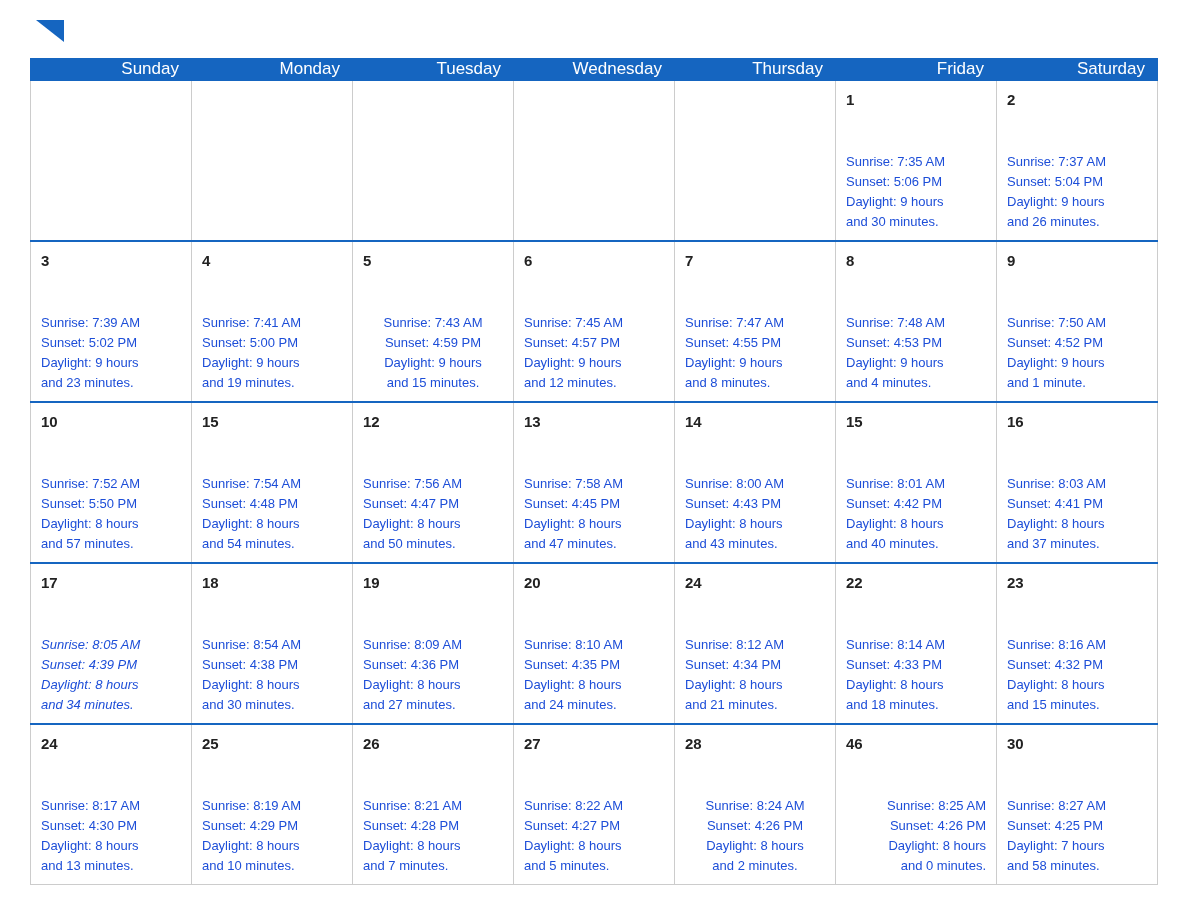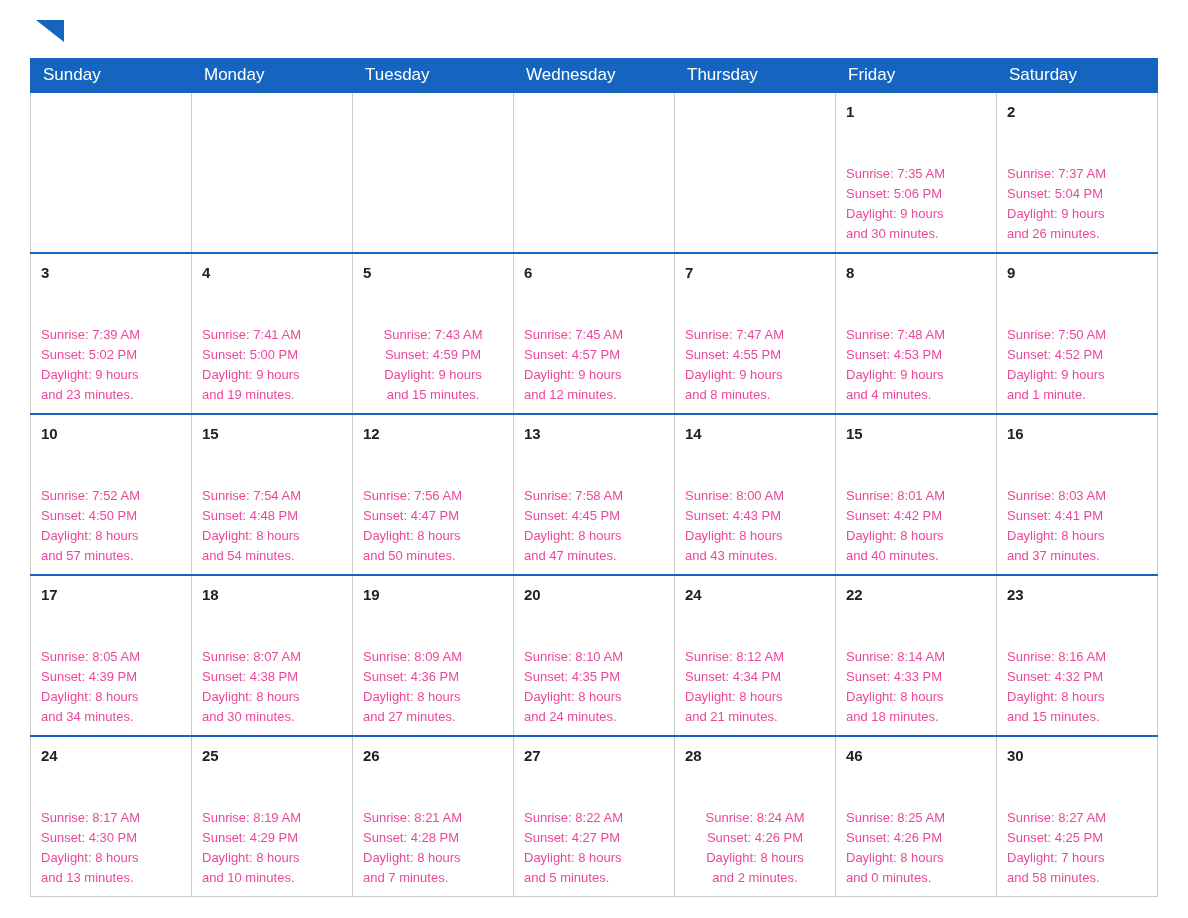--- a/index.html
+++ b/index.html
@@ -41,22 +41,22 @@
     .calendar {
       width: 100%;
       border-collapse: collapse;
       margin-top: 8px;
     }
     .calendar th {
       background-color: #1565c0;
       color: #fff;
       font-size: 17px;
       font-weight: normal;
-      padding: 6px 12px;
-      text-align: left;
+      padding: 0 12px;
+      text-align: right;
       border: 1px solid #1565c0;
     }
     .calendar td {
       vertical-align: top;
       padding: 8px 10px;
       border: 1px solid #ccc;
       width: 14.28%;
       min-height: 110px;
       background: #fff;
       font-size: 13.5px;
@@ -69,21 +69,21 @@
       border-top: 2px solid #1565c0;
     }
     .day-number {
       font-size: 15px;
       font-weight: bold;
       color: #222;
       display: block;
       margin-bottom: 2px;
     }
     .day-info {
-      color: #ec4899;
+      color: #1d4ed8;
       font-size: 13px;
       line-height: 1.55;
       margin-top: 40px;
     }
     .empty-cell {
       background: #f5f5f5;
     }
   </style>
 </head>
 <body>
@@ -189,21 +189,21 @@
             <div class="day-info" style="white-space: pre-line;">Sunrise: 7:50 AM
 Sunset: 4:52 PM
 Daylight: 9 hours
 and 1 minute.</div>
           </td>
         </tr>
         <tr>
           <td>
             <span class="day-number">10</span>
             <div class="day-info" style="white-space: pre-line;">Sunrise: 7:52 AM
-Sunset: 4:50 PM
+Sunset: 5:50 PM
 Daylight: 8 hours
 and 57 minutes.</div>
           </td>
           <td>
             <span class="day-number">15</span>
             <div class="day-info" style="white-space: pre-line;">Sunrise: 7:54 AM
 Sunset: 4:48 PM
 Daylight: 8 hours
 and 54 minutes.</div>
           </td>
@@ -239,28 +239,28 @@
             <span class="day-number">16</span>
             <div class="day-info" style="white-space: pre-line;">Sunrise: 8:03 AM
 Sunset: 4:41 PM
 Daylight: 8 hours
 and 37 minutes.</div>
           </td>
         </tr>
         <tr>
           <td>
             <span class="day-number">17</span>
-            <div class="day-info" style="white-space: pre-line;">Sunrise: 8:05 AM
+            <div class="day-info" style="white-space: pre-line; font-style: italic;">Sunrise: 8:05 AM
 Sunset: 4:39 PM
 Daylight: 8 hours
 and 34 minutes.</div>
           </td>
           <td>
             <span class="day-number">18</span>
-            <div class="day-info" style="white-space: pre-line;">Sunrise: 8:07 AM
+            <div class="day-info" style="white-space: pre-line;">Sunrise: 8:54 AM
 Sunset: 4:38 PM
 Daylight: 8 hours
 and 30 minutes.</div>
           </td>
           <td>
             <span class="day-number">19</span>
             <div class="day-info" style="white-space: pre-line;">Sunrise: 8:09 AM
 Sunset: 4:36 PM
 Daylight: 8 hours
 and 27 minutes.</div>
@@ -325,21 +325,21 @@
           </td>
           <td>
             <span class="day-number">28</span>
             <div class="day-info" style="white-space: pre-line; text-align: center;">Sunrise: 8:24 AM
 Sunset: 4:26 PM
 Daylight: 8 hours
 and 2 minutes.</div>
           </td>
           <td>
             <span class="day-number">46</span>
-            <div class="day-info" style="white-space: pre-line;">Sunrise: 8:25 AM
+            <div class="day-info" style="white-space: pre-line; text-align: right;">Sunrise: 8:25 AM
 Sunset: 4:26 PM
 Daylight: 8 hours
 and 0 minutes.</div>
           </td>
           <td>
             <span class="day-number">30</span>
             <div class="day-info" style="white-space: pre-line;">Sunrise: 8:27 AM
 Sunset: 4:25 PM
 Daylight: 7 hours
 and 58 minutes.</div>

